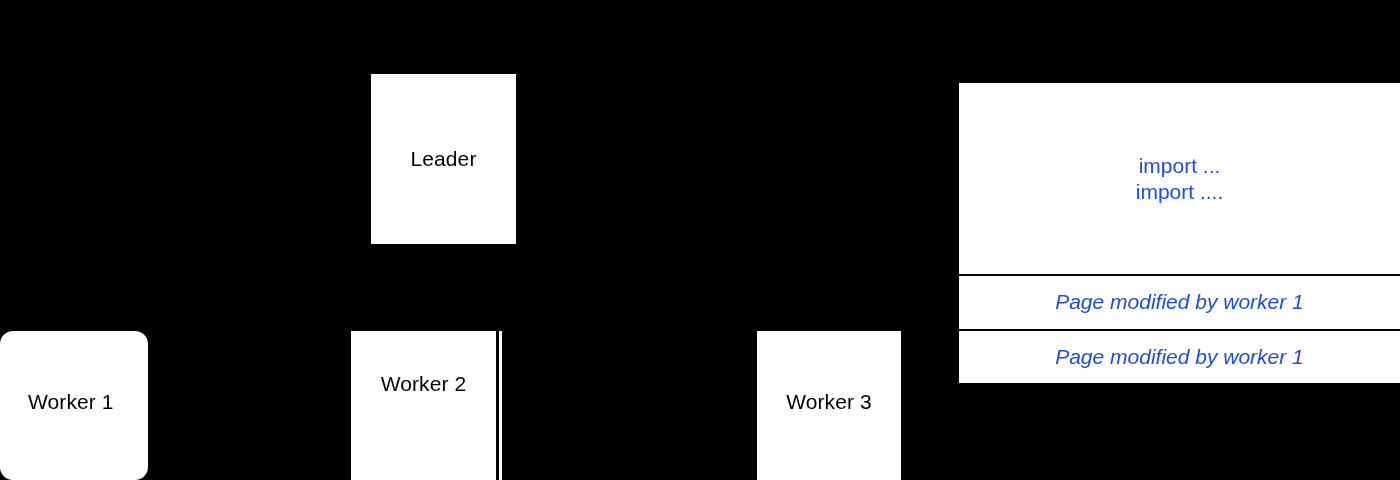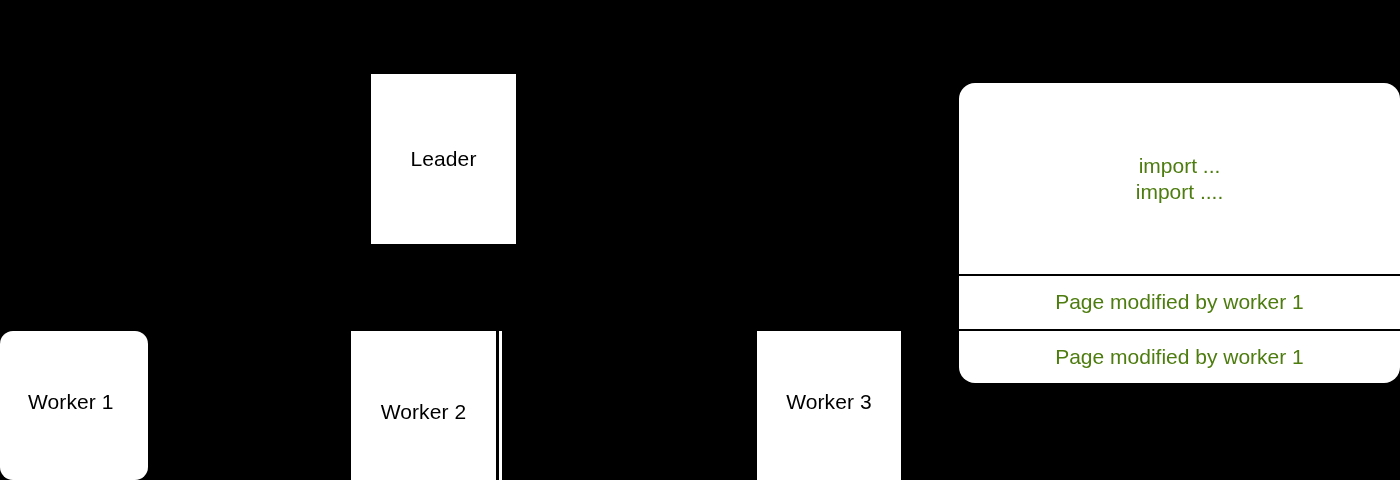--- a/index.html
+++ b/index.html
@@ -46,21 +46,21 @@
     align-items: flex-start;
     padding-top: 58px;
     border-radius: 13px;
   }
   #worker-2-box {
     left: 351px;
     top: 331px;
     width: 145px;
     height: 149px;
     align-items: flex-start;
-    padding-top: 68px;
+    padding-top: 40px;
   }
   #worker-3-box {
     left: 757px;
     top: 331px;
     width: 144px;
     height: 149px;
     align-items: flex-start;
     padding-top: 58px;
   }
   
@@ -73,25 +73,24 @@
     background: #ffffff;
   }
   
   #memory-panel {
     position: absolute;
     left: 959px;
     top: 83px;
     width: 441px;
     height: 300px;
     background: #ffffff;
-    color: #4d7c0f;
+    color: #1d4ed8;
     box-sizing: border-box;
     display: flex;
     flex-direction: column;
-    border-radius: 16px;
   }
   #code-section {
     flex: 0 0 193px;
     display: flex;
     flex-direction: column;
     align-items: center;
     justify-content: center;
     text-align: center;
     font-size: 21px;
     line-height: 26px;
@@ -104,20 +103,21 @@
   }
   .page-row {
     flex: 1 1 0;
     display: flex;
     align-items: center;
     justify-content: center;
     text-align: center;
     font-size: 21px;
     box-sizing: border-box;
     border-bottom: 2px solid #000000;
+    font-style: italic;
   }
   .page-row:last-of-type {
     border-bottom: none;
   }
 </style>
 </head>
 <body>
 
 <div id="canvas">
 

